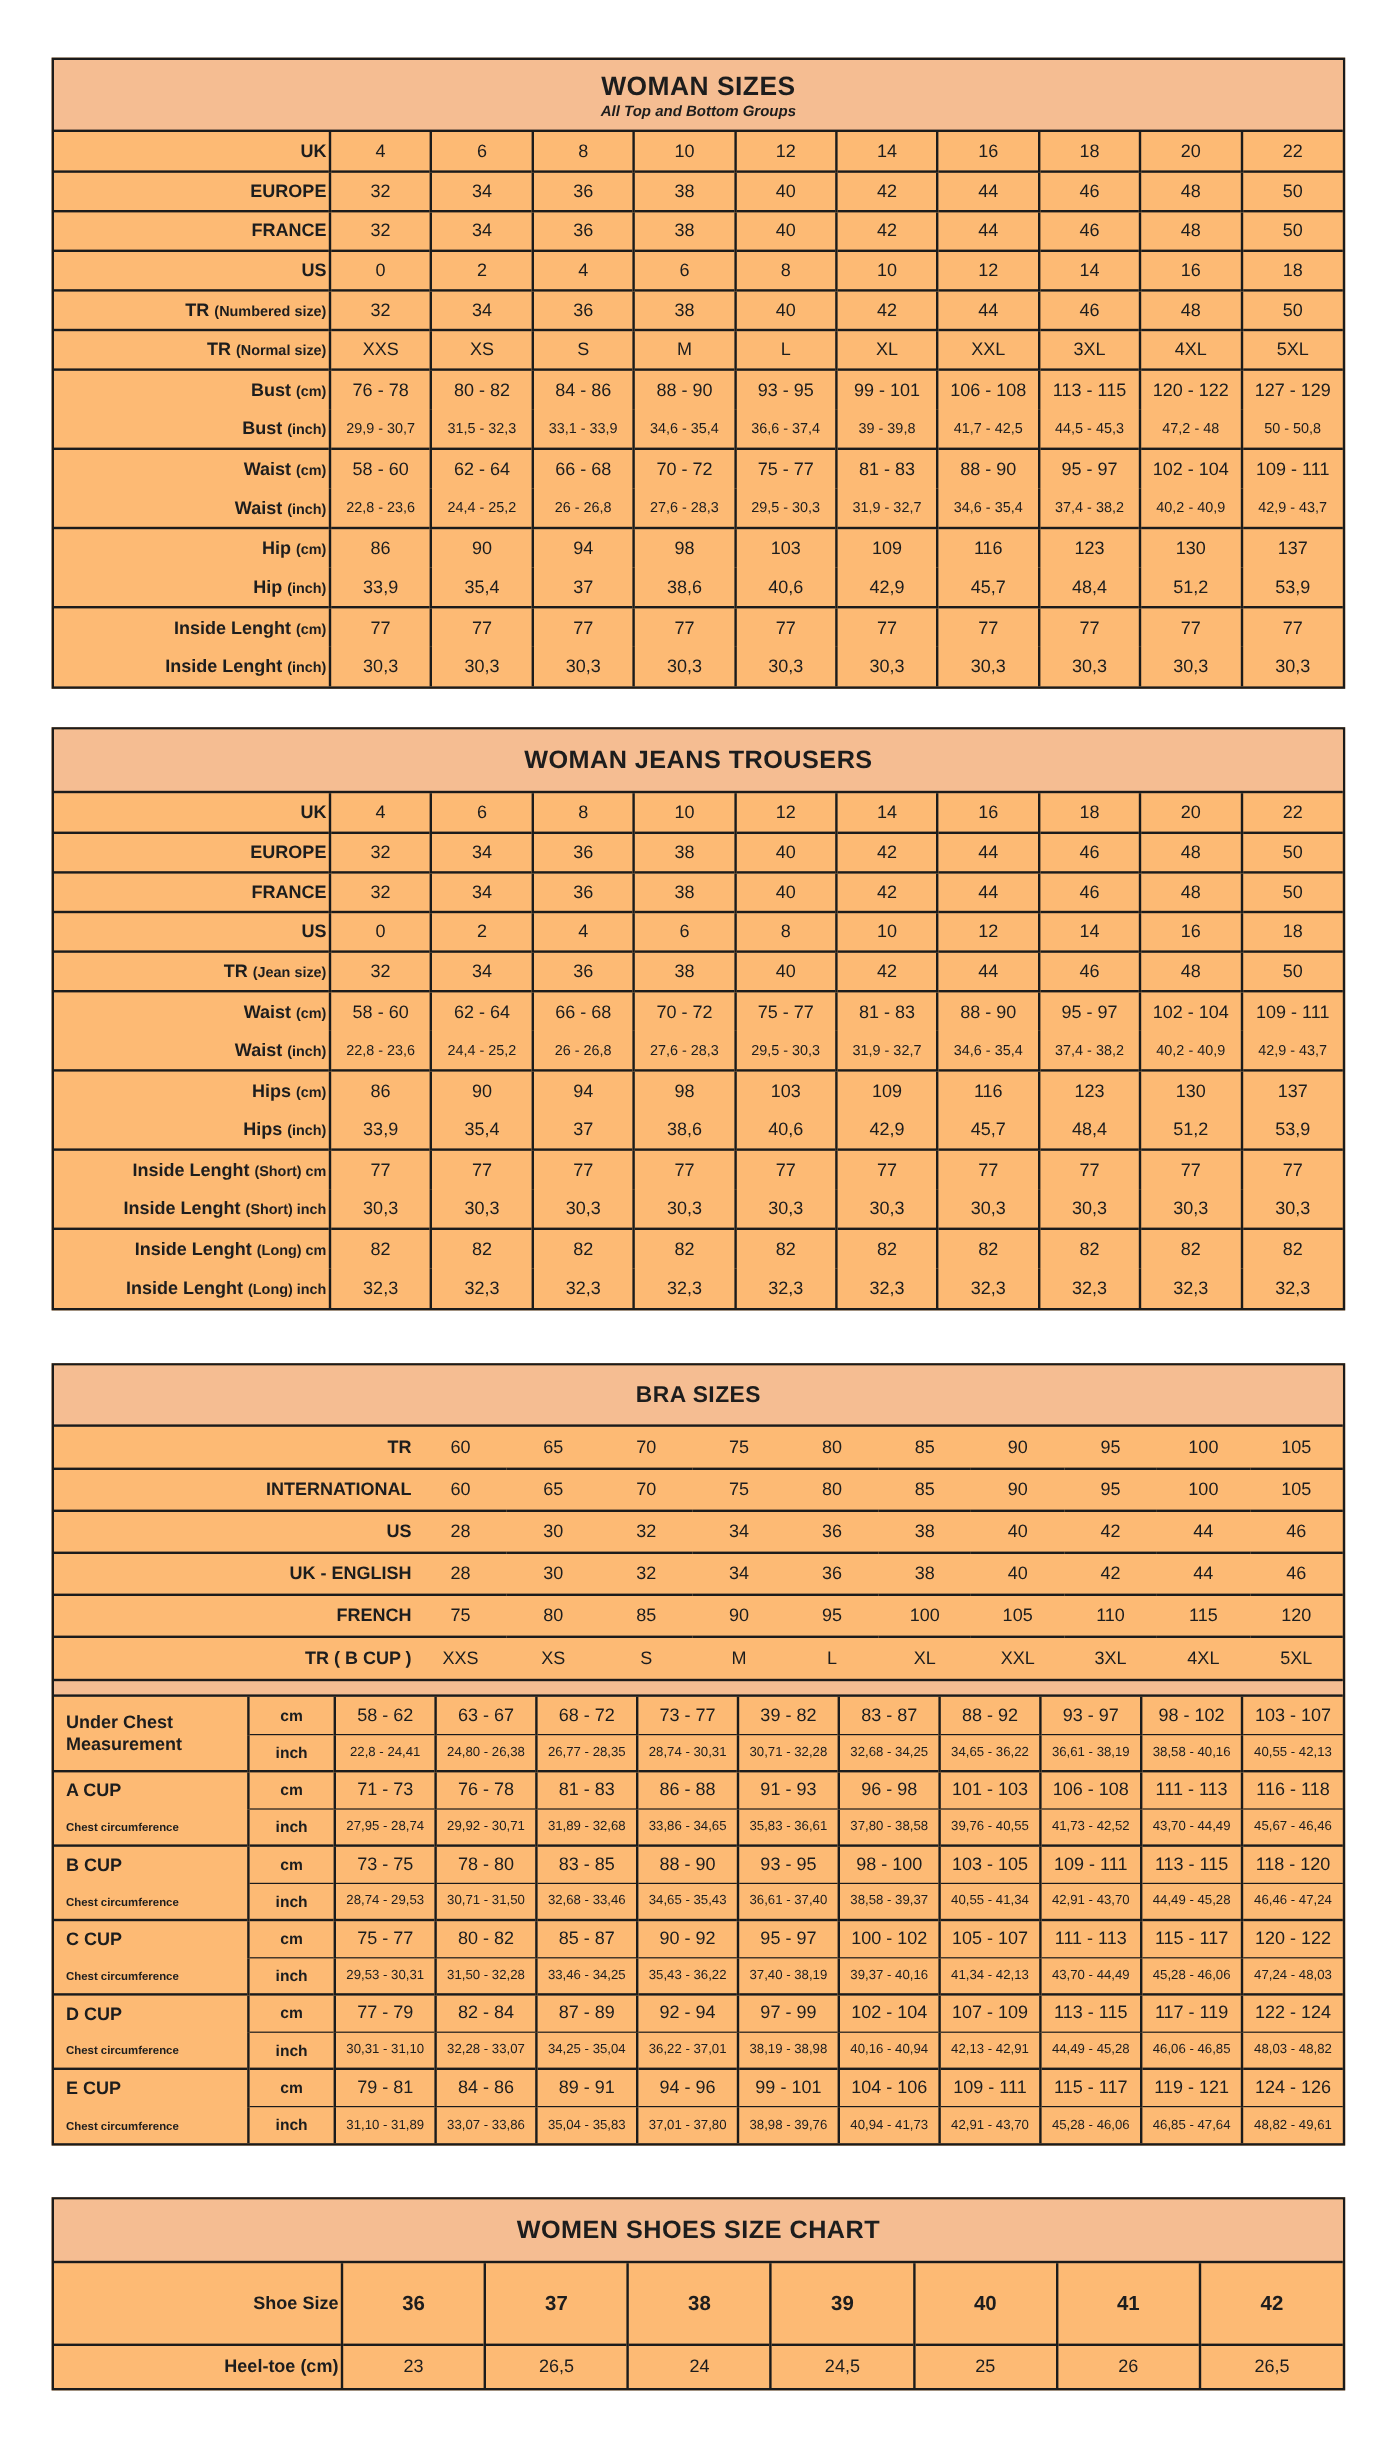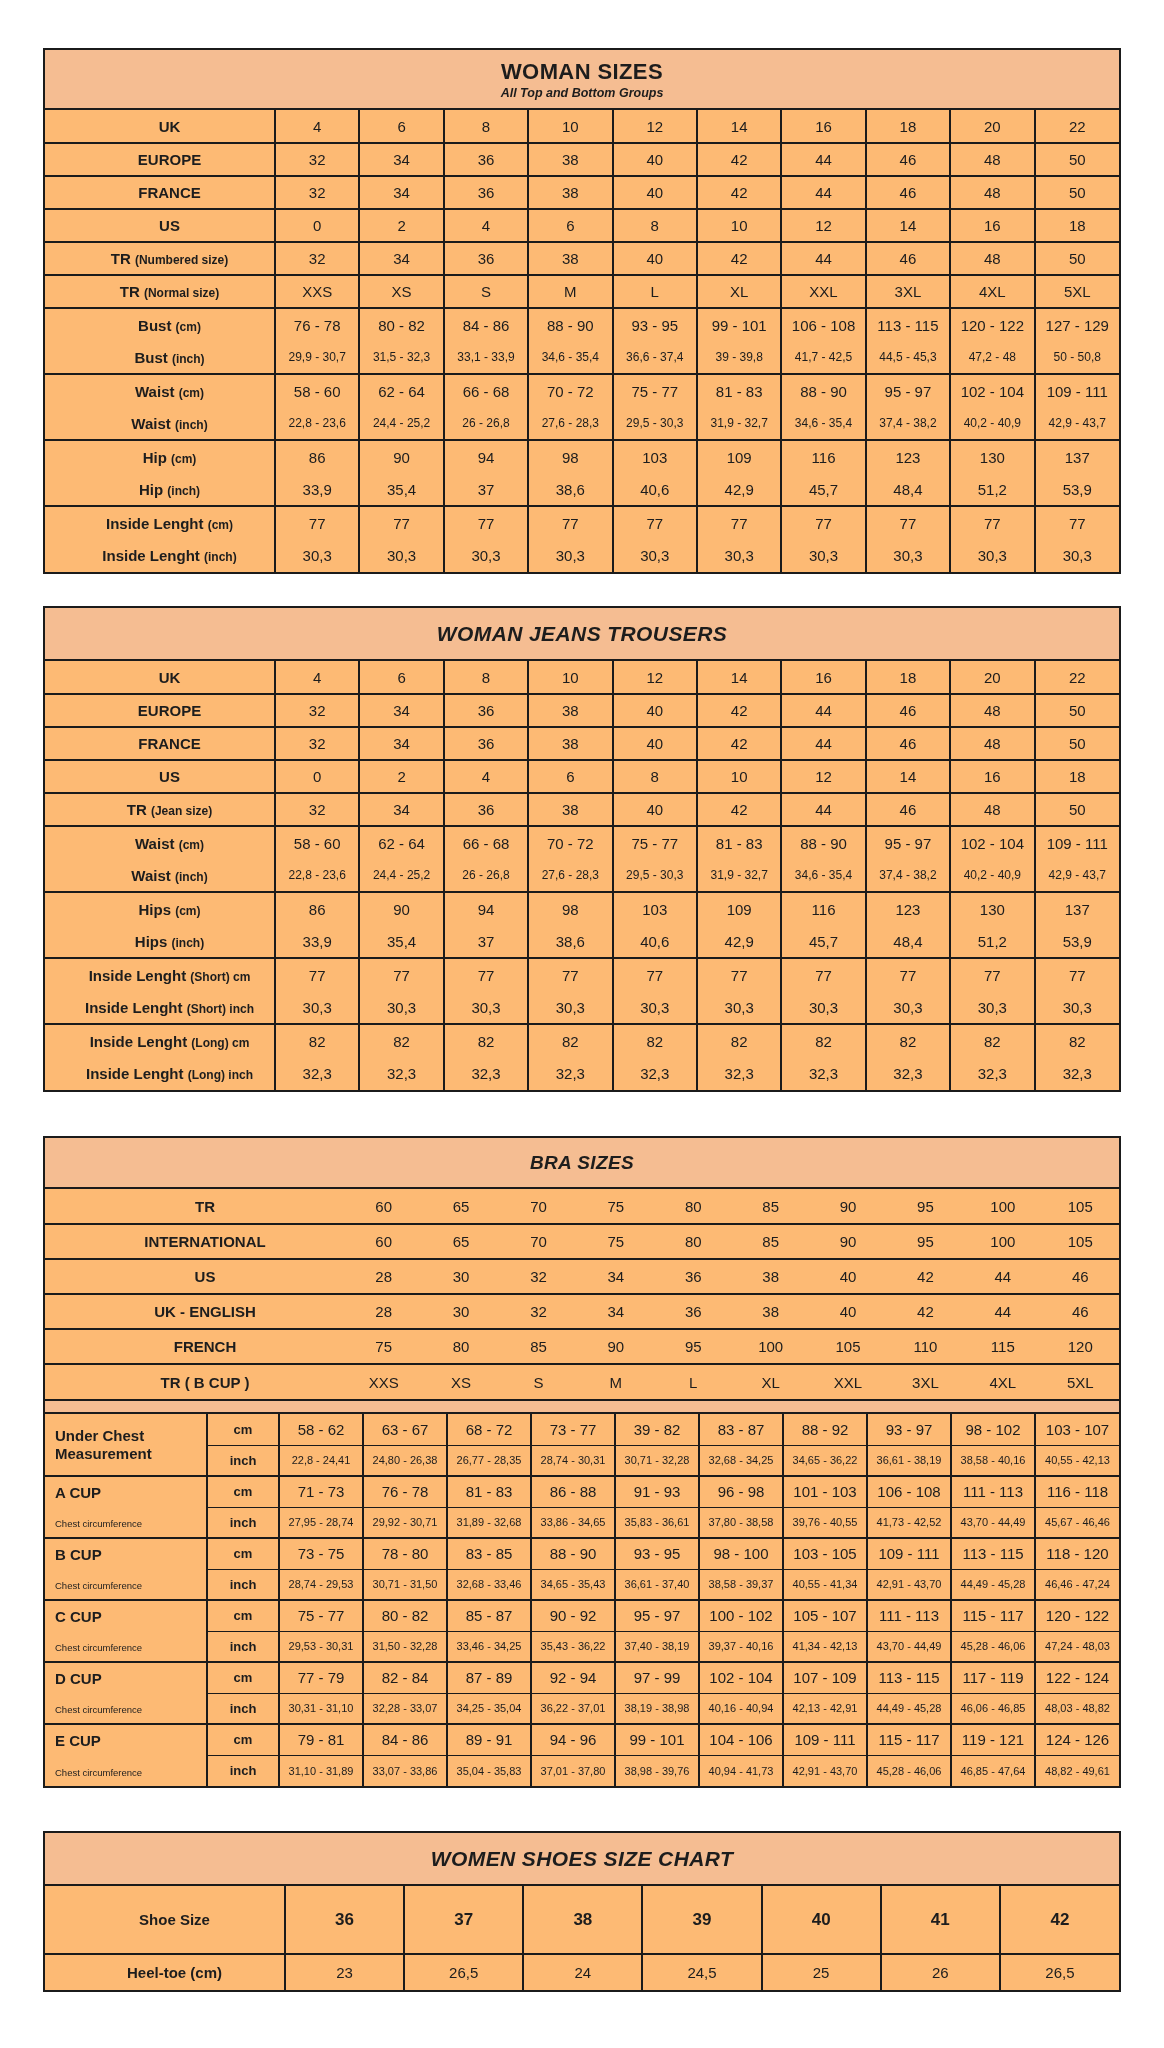--- a/index.html
+++ b/index.html
@@ -23,58 +23,58 @@
   .tbl-head {
     background: #f5bd92;
     border-bottom: 2.5px solid #1b1b1b;
     text-align: center;
     padding: 9px 0 8px 0;
   }
   .tbl-title { font-size: 22px; font-weight: bold; letter-spacing: .4px; }
   .tbl-title.md { font-size: 21px; }
   .tbl-title.sm { font-size: 19px; }
   .tbl-subtitle { font-size: 12.5px; font-weight: bold; margin-top: 1px; font-style: italic; }
-  .tbl-head.single { padding: 14px 0 13px 0; font-style: italic; }
+  .tbl-head.single { padding: 14px 0 13px 0; }
 
   table { width: 100%; border-collapse: collapse; table-layout: fixed; }
 
   td {
     border-left: 2px solid #1b1b1b;
     text-align: center;
     vertical-align: middle;
     font-size: 15px;
     height: 33px;
     padding: 0 2px;
     overflow: hidden;
     white-space: nowrap;
   }
   td.label {
     border-left: none;
-    text-align: center;
+    text-align: right;
     padding-left: 22px;
     white-space: nowrap;
   }
   .lbl-main { font-weight: bold; font-size: 15px; }
   .lbl-unit { font-weight: bold; font-size: 12px; }
 
   tr.gstart td { border-top: 2.2px solid #1b1b1b; }
   tbody tr:first-child td { border-top: none; }
   tr.small td.val { font-size: 12px; }
   tr.boldvals td.val { font-weight: bold; font-size: 17px; }
 
   
   #bra-top td { border-left: none; }
 
   
   #bra-groups td.glabel {
     border-left: none; text-align: left; padding-left: 10px;
     vertical-align: middle; white-space: normal; line-height: 1.15;
   }
   .glbl-main { font-weight: bold; font-size: 15px; }
-  .glbl-sub { font-size: 9.5px; font-weight: normal; margin-top: 18px; }
+  .glbl-sub { font-size: 9.5px; font-weight: bold; margin-top: 18px; }
   #bra-groups td { height: 31px; }
   #bra-groups td.unit { font-weight: bold; font-size: 13px; }
   #bra-groups tr.inch-row td { border-top: 1.5px solid #1b1b1b; font-size: 11px; }
   #bra-groups tr.inch-row td.unit { font-size: 13px; }
   #bra-groups tr.gstart td { border-top: 2.2px solid #1b1b1b; }
   #bra-groups tr:first-child td { border-top: none; }
   #bra-top td { height: 35px; }
 
   .band {
     height: 15px;

